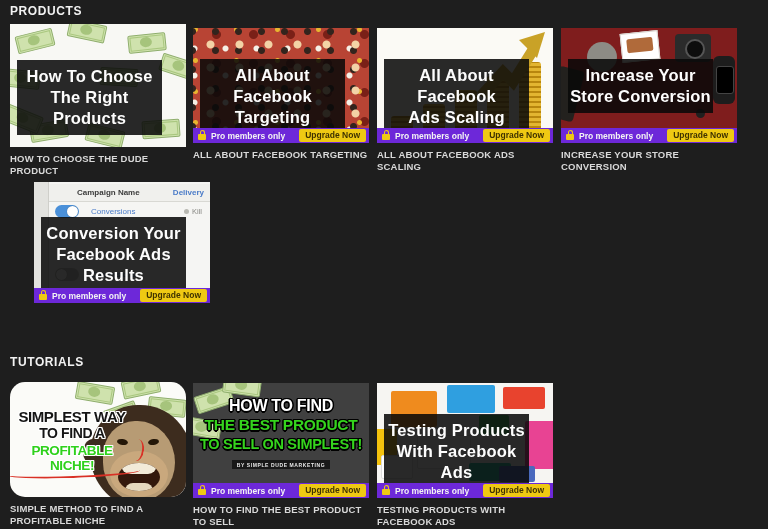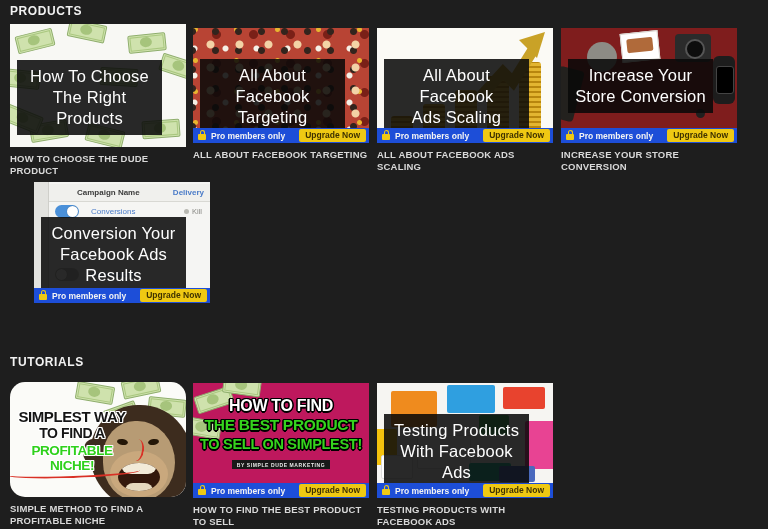--- a/index.html
+++ b/index.html
@@ -24,28 +24,28 @@
   #t1{left:10px;top:382px;}
   #t2{left:193px;top:383px;}
   #t3{left:377px;top:383px;}
 
   .thumb{position:relative;width:176px;overflow:hidden;}
   .h123{height:123px;} .h100{height:100px;} .h106{height:106px;} .h115{height:115px;border-radius:15px;}
 
   .otitle{
     position:absolute;left:7px;right:24px;
     background:rgba(9,9,9,.87);color:#fdfdfd;
-    text-align:center;font-weight:400;font-size:16.5px;line-height:1.28;
+    text-align:center;font-weight:700;font-size:16.5px;line-height:1.28;
     letter-spacing:.2px;padding:6px 2px;white-space:pre-line;
   }
   #w1 .otitle{top:36px;} #w2 .otitle{top:31px;} #w3 .otitle{top:31px;}
   #w4 .otitle{top:31px;} #w5 .otitle{top:35px;} #t3 .otitle{top:31px;}
 
   .probar{
-    height:15px;background:#1d4ed8;display:flex;align-items:center;
+    height:15px;background:#6d28d9;display:flex;align-items:center;
     padding:0 3px;position:relative;
   }
   .lock{position:relative;width:8px;height:6px;background:#efc913;border-radius:1px;margin:2px 3px 0 2px;flex:0 0 auto;}
   .lock::before{content:"";position:absolute;left:1.5px;top:-3.5px;width:3px;height:3px;
     border:1.5px solid #efc913;border-bottom:0;border-radius:3px 3px 0 0;}
   .pro-label{font-size:8.5px;font-weight:bold;color:#f4f4f4;margin-left:2px;white-space:nowrap;}
   .upgrade-btn{
     margin-left:auto;background:#efc913;color:#3f3200;border:0;
     font-family:inherit;font-size:8.5px;font-weight:bold;line-height:1;
     padding:2.5px 6px;border-radius:2px;white-space:nowrap;cursor:pointer;
@@ -143,21 +143,21 @@
   .outline-k{text-shadow:-1.5px 0 #000,1.5px 0 #000,0 -1.5px #000,0 1.5px #000,-1px -1px #000,1px 1px #000,-1px 1px #000,1px -1px #000;}
   .chimp-l1{font-size:15px;font-weight:bold;color:#151515;letter-spacing:-.4px;line-height:1.15;}
   .chimp-l2{font-size:14px;font-weight:bold;color:#151515;letter-spacing:-.4px;line-height:1.15;}
   .chimp-l3{position:relative;display:inline-block;font-size:13.5px;font-weight:bold;color:#2fd11c;letter-spacing:-.4px;margin-top:2px;}
   .red-scribble{position:absolute;left:-6px;right:-8px;bottom:-5px;height:9px;
     border-bottom:2.5px solid #d93025;border-radius:50%;transform:rotate(-2deg);}
   .red-arc{position:absolute;right:-12px;top:-4px;width:12px;height:22px;
     border-right:2.5px solid #d93025;border-radius:50%;transform:rotate(8deg);}
 
   
-  .thumb-find{background:#be185d;}
+  .thumb-find{background:#404040;}
   .fb1{left:2px;top:8px;transform:rotate(-18deg);}
   .fb2{left:-10px;top:36px;transform:rotate(10deg);}
   .fb3{left:30px;top:-6px;transform:rotate(8deg);}
   .find-text{position:absolute;left:0;right:0;top:13px;text-align:center;}
   .find-l1{font-size:16px;font-weight:bold;color:#fff;letter-spacing:-.3px;line-height:1.2;}
   .find-l2{font-size:15.5px;font-weight:bold;color:#35d41d;letter-spacing:-.3px;line-height:1.25;}
   .find-l3{font-size:14.5px;font-weight:bold;color:#35d41d;letter-spacing:-.3px;line-height:1.25;}
   .find-byline{display:inline-block;background:#181818;color:#e8e8e8;font-size:5px;font-weight:bold;
     letter-spacing:.6px;padding:1.5px 5px;margin-top:3px;}
 

